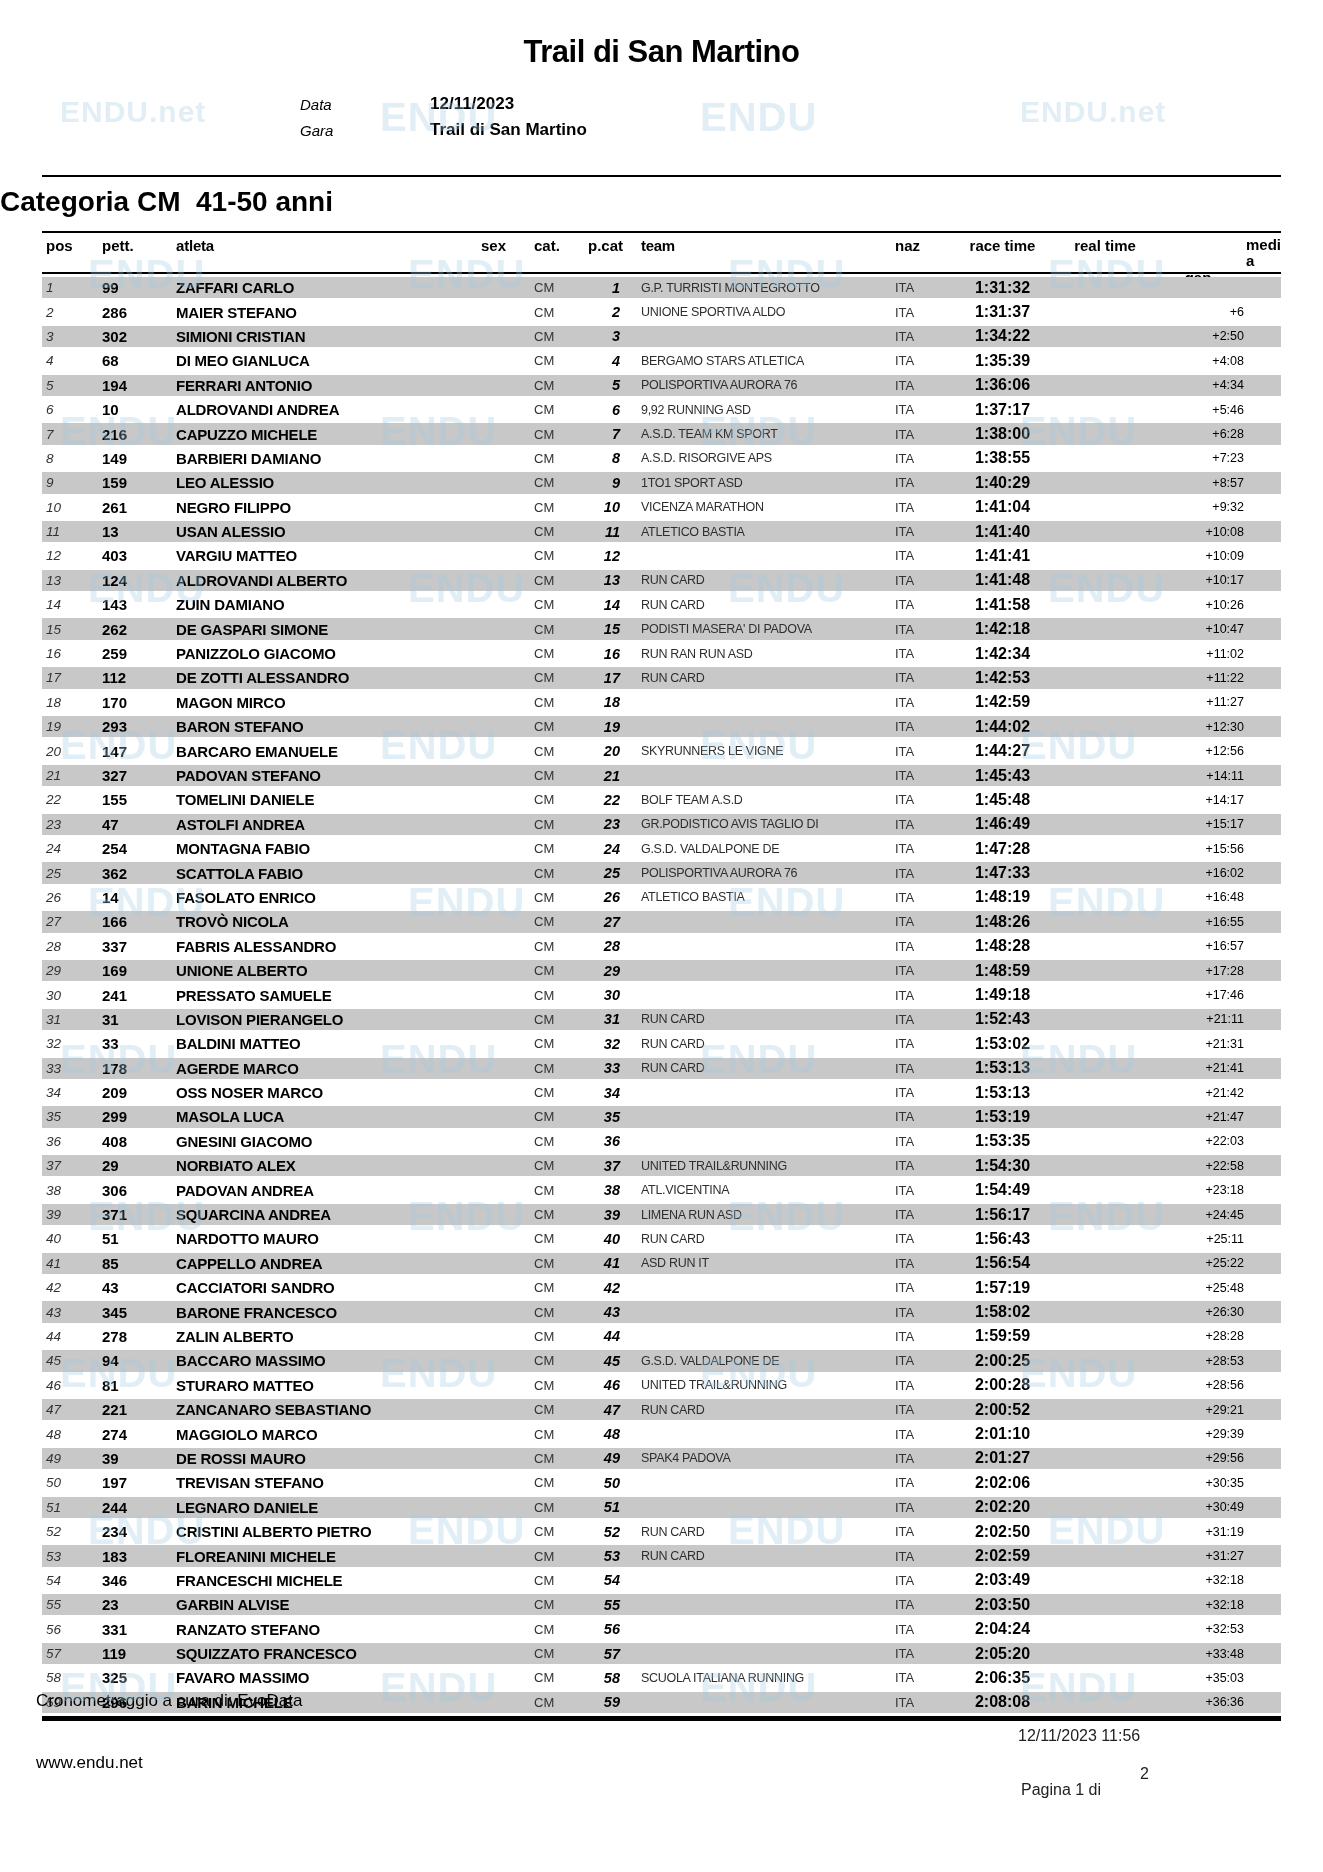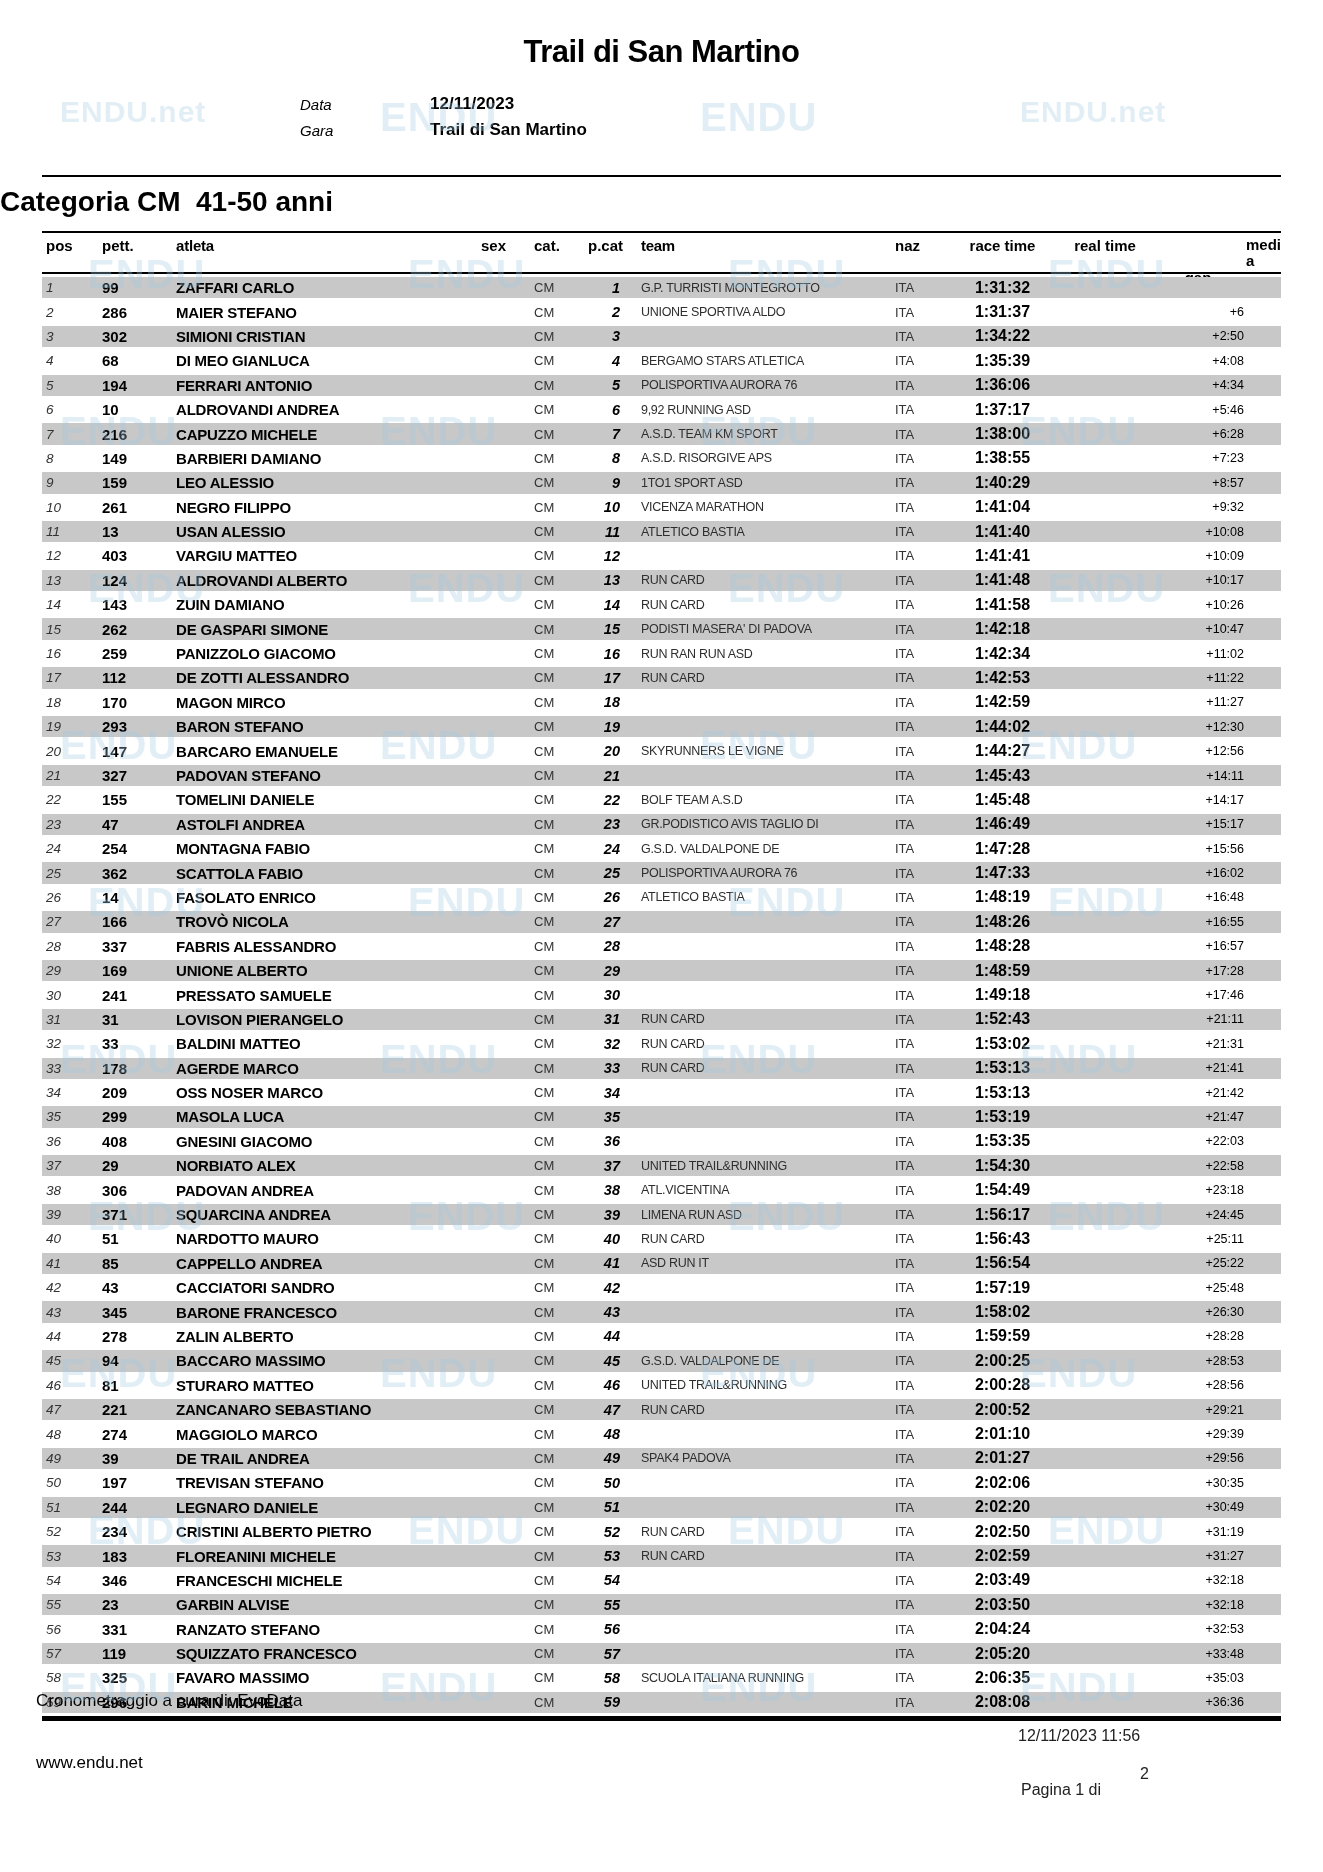--- a/index.html
+++ b/index.html
@@ -815,21 +815,21 @@
       <div class="c c-team"></div>
       <div class="c c-naz">ITA</div>
       <div class="c c-race">2:01:10</div>
       <div class="c c-real"></div>
       <div class="c c-gap">+29:39</div>
       <div class="c c-media"></div>
     </div>
     <div class="row grid odd">
       <div class="c c-pos">49</div>
       <div class="c c-pett">39</div>
-      <div class="c c-atleta">DE TRAIL ANDREA</div>
+      <div class="c c-atleta">DE ROSSI MAURO</div>
       <div class="c c-sex"></div>
       <div class="c c-cat">CM</div>
       <div class="c c-pcat">49</div>
       <div class="c c-team">SPAK4 PADOVA</div>
       <div class="c c-naz">ITA</div>
       <div class="c c-race">2:01:27</div>
       <div class="c c-real"></div>
       <div class="c c-gap">+29:56</div>
       <div class="c c-media"></div>
     </div>

